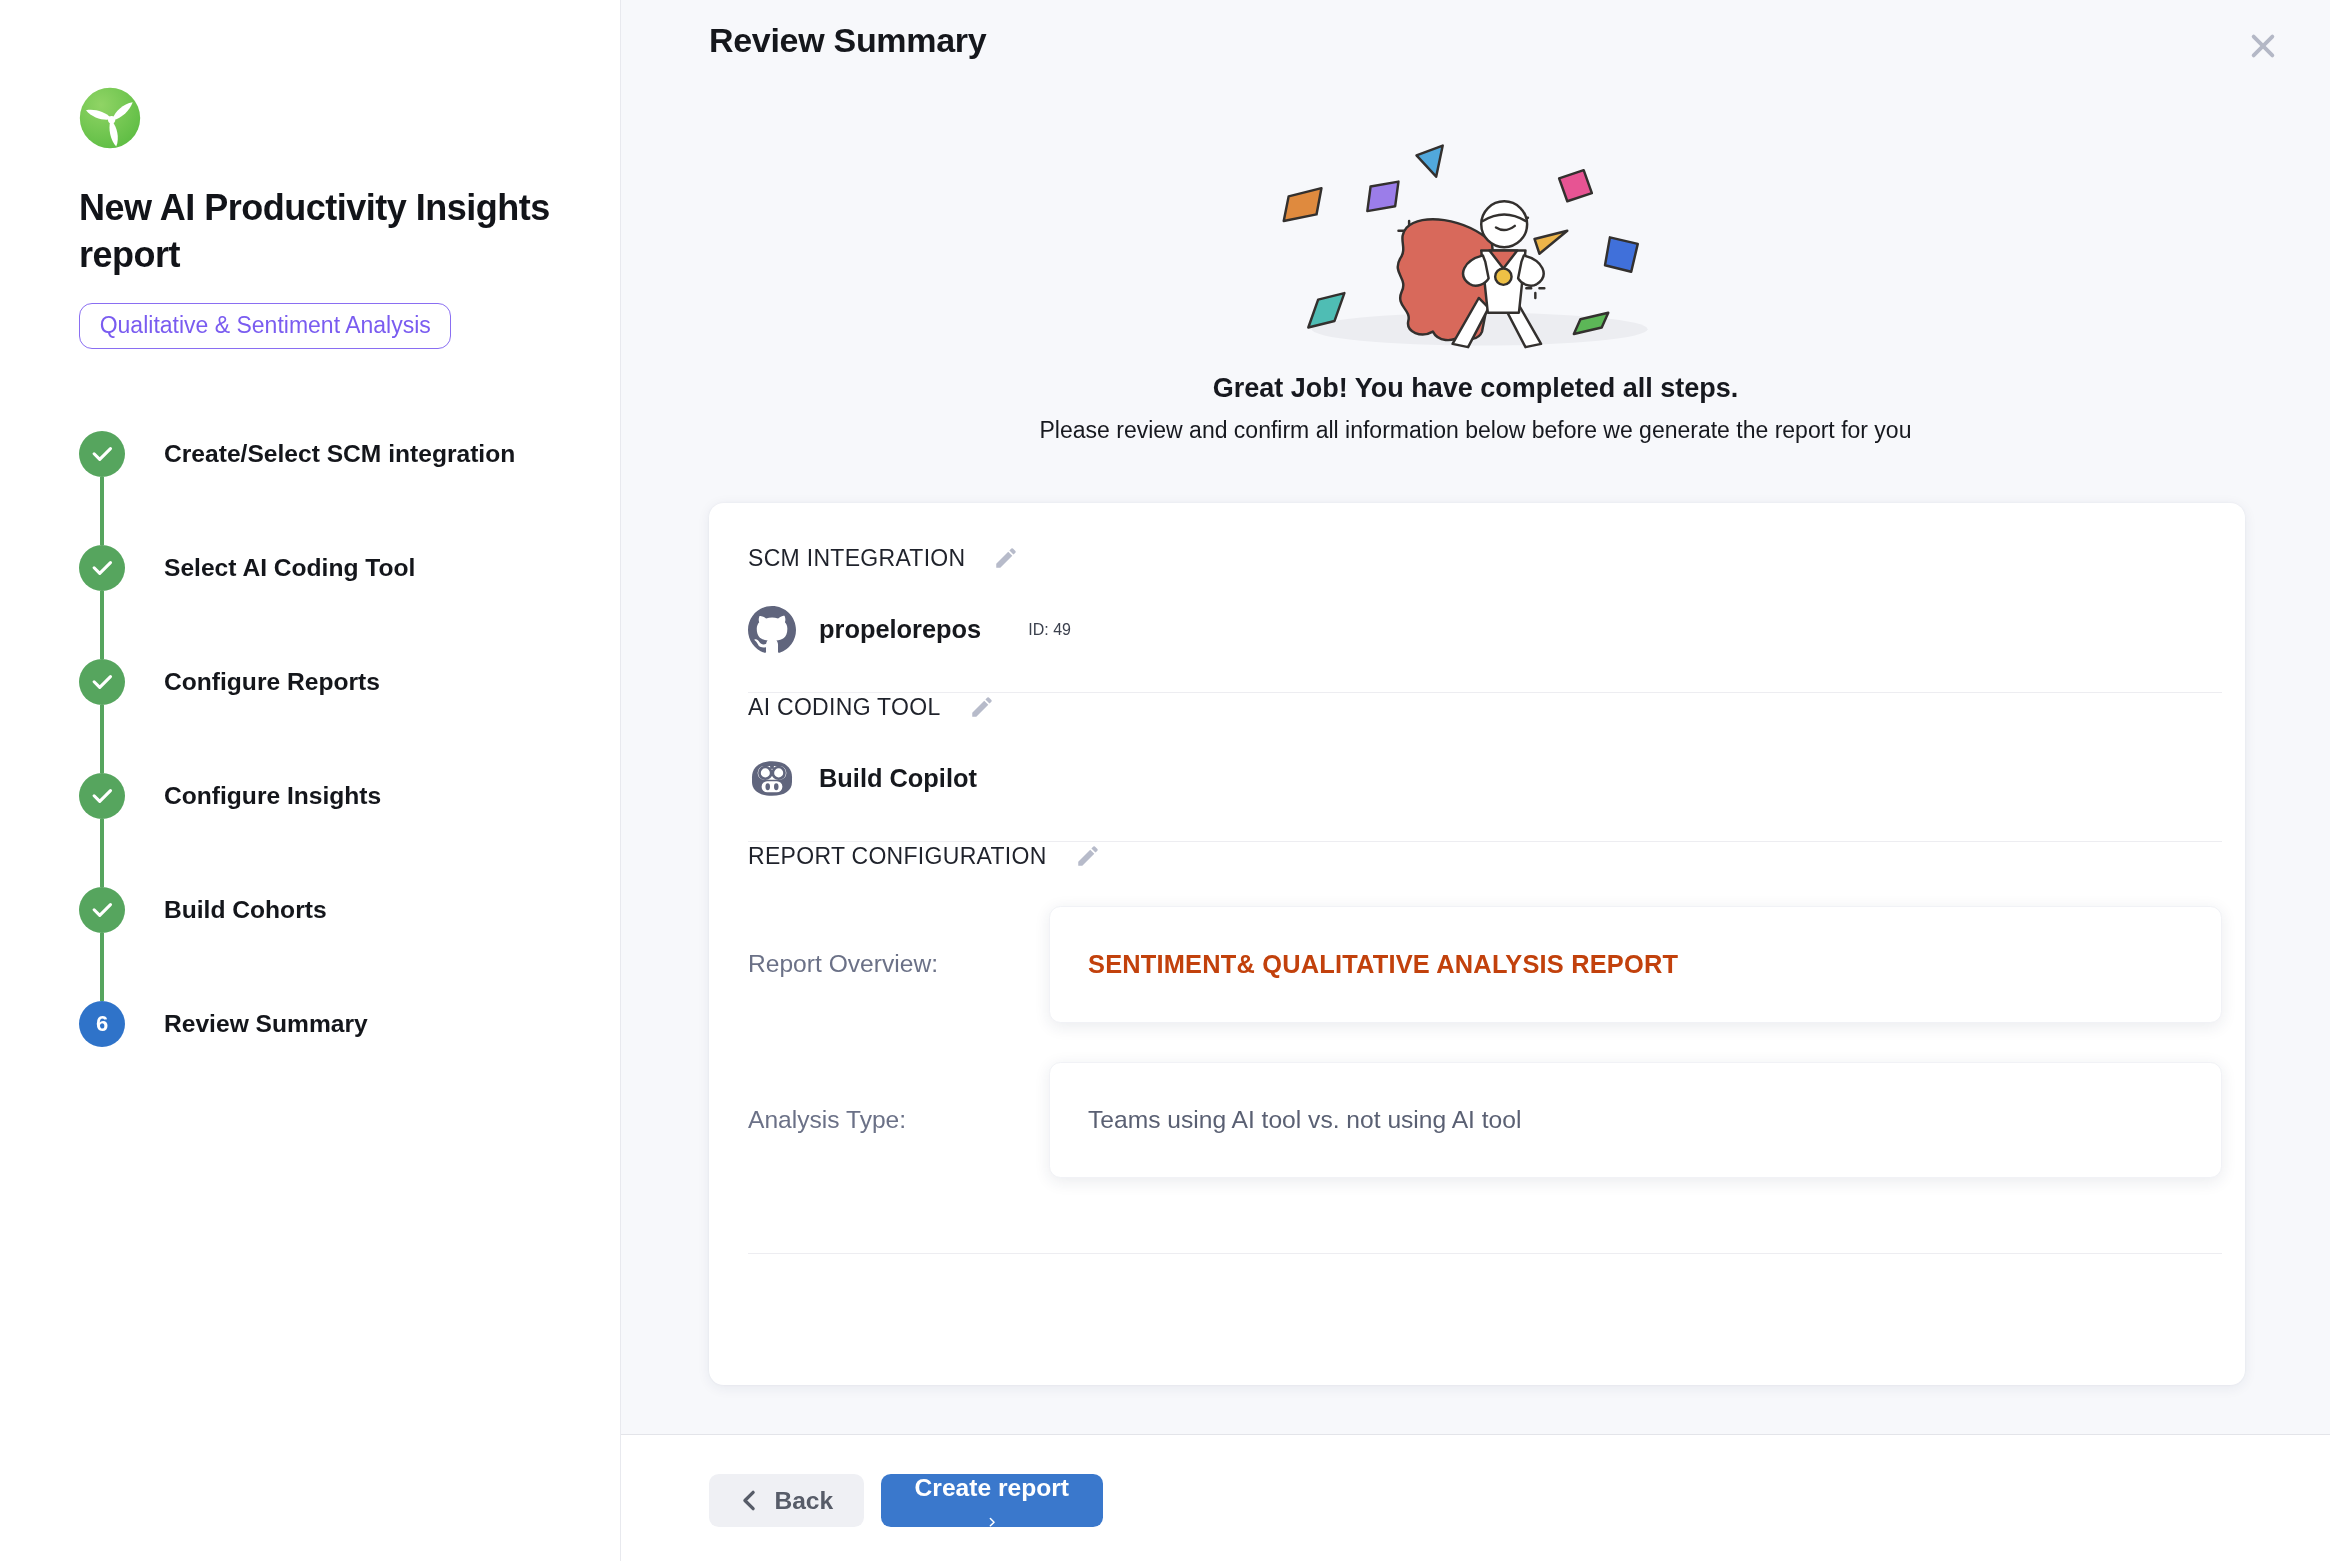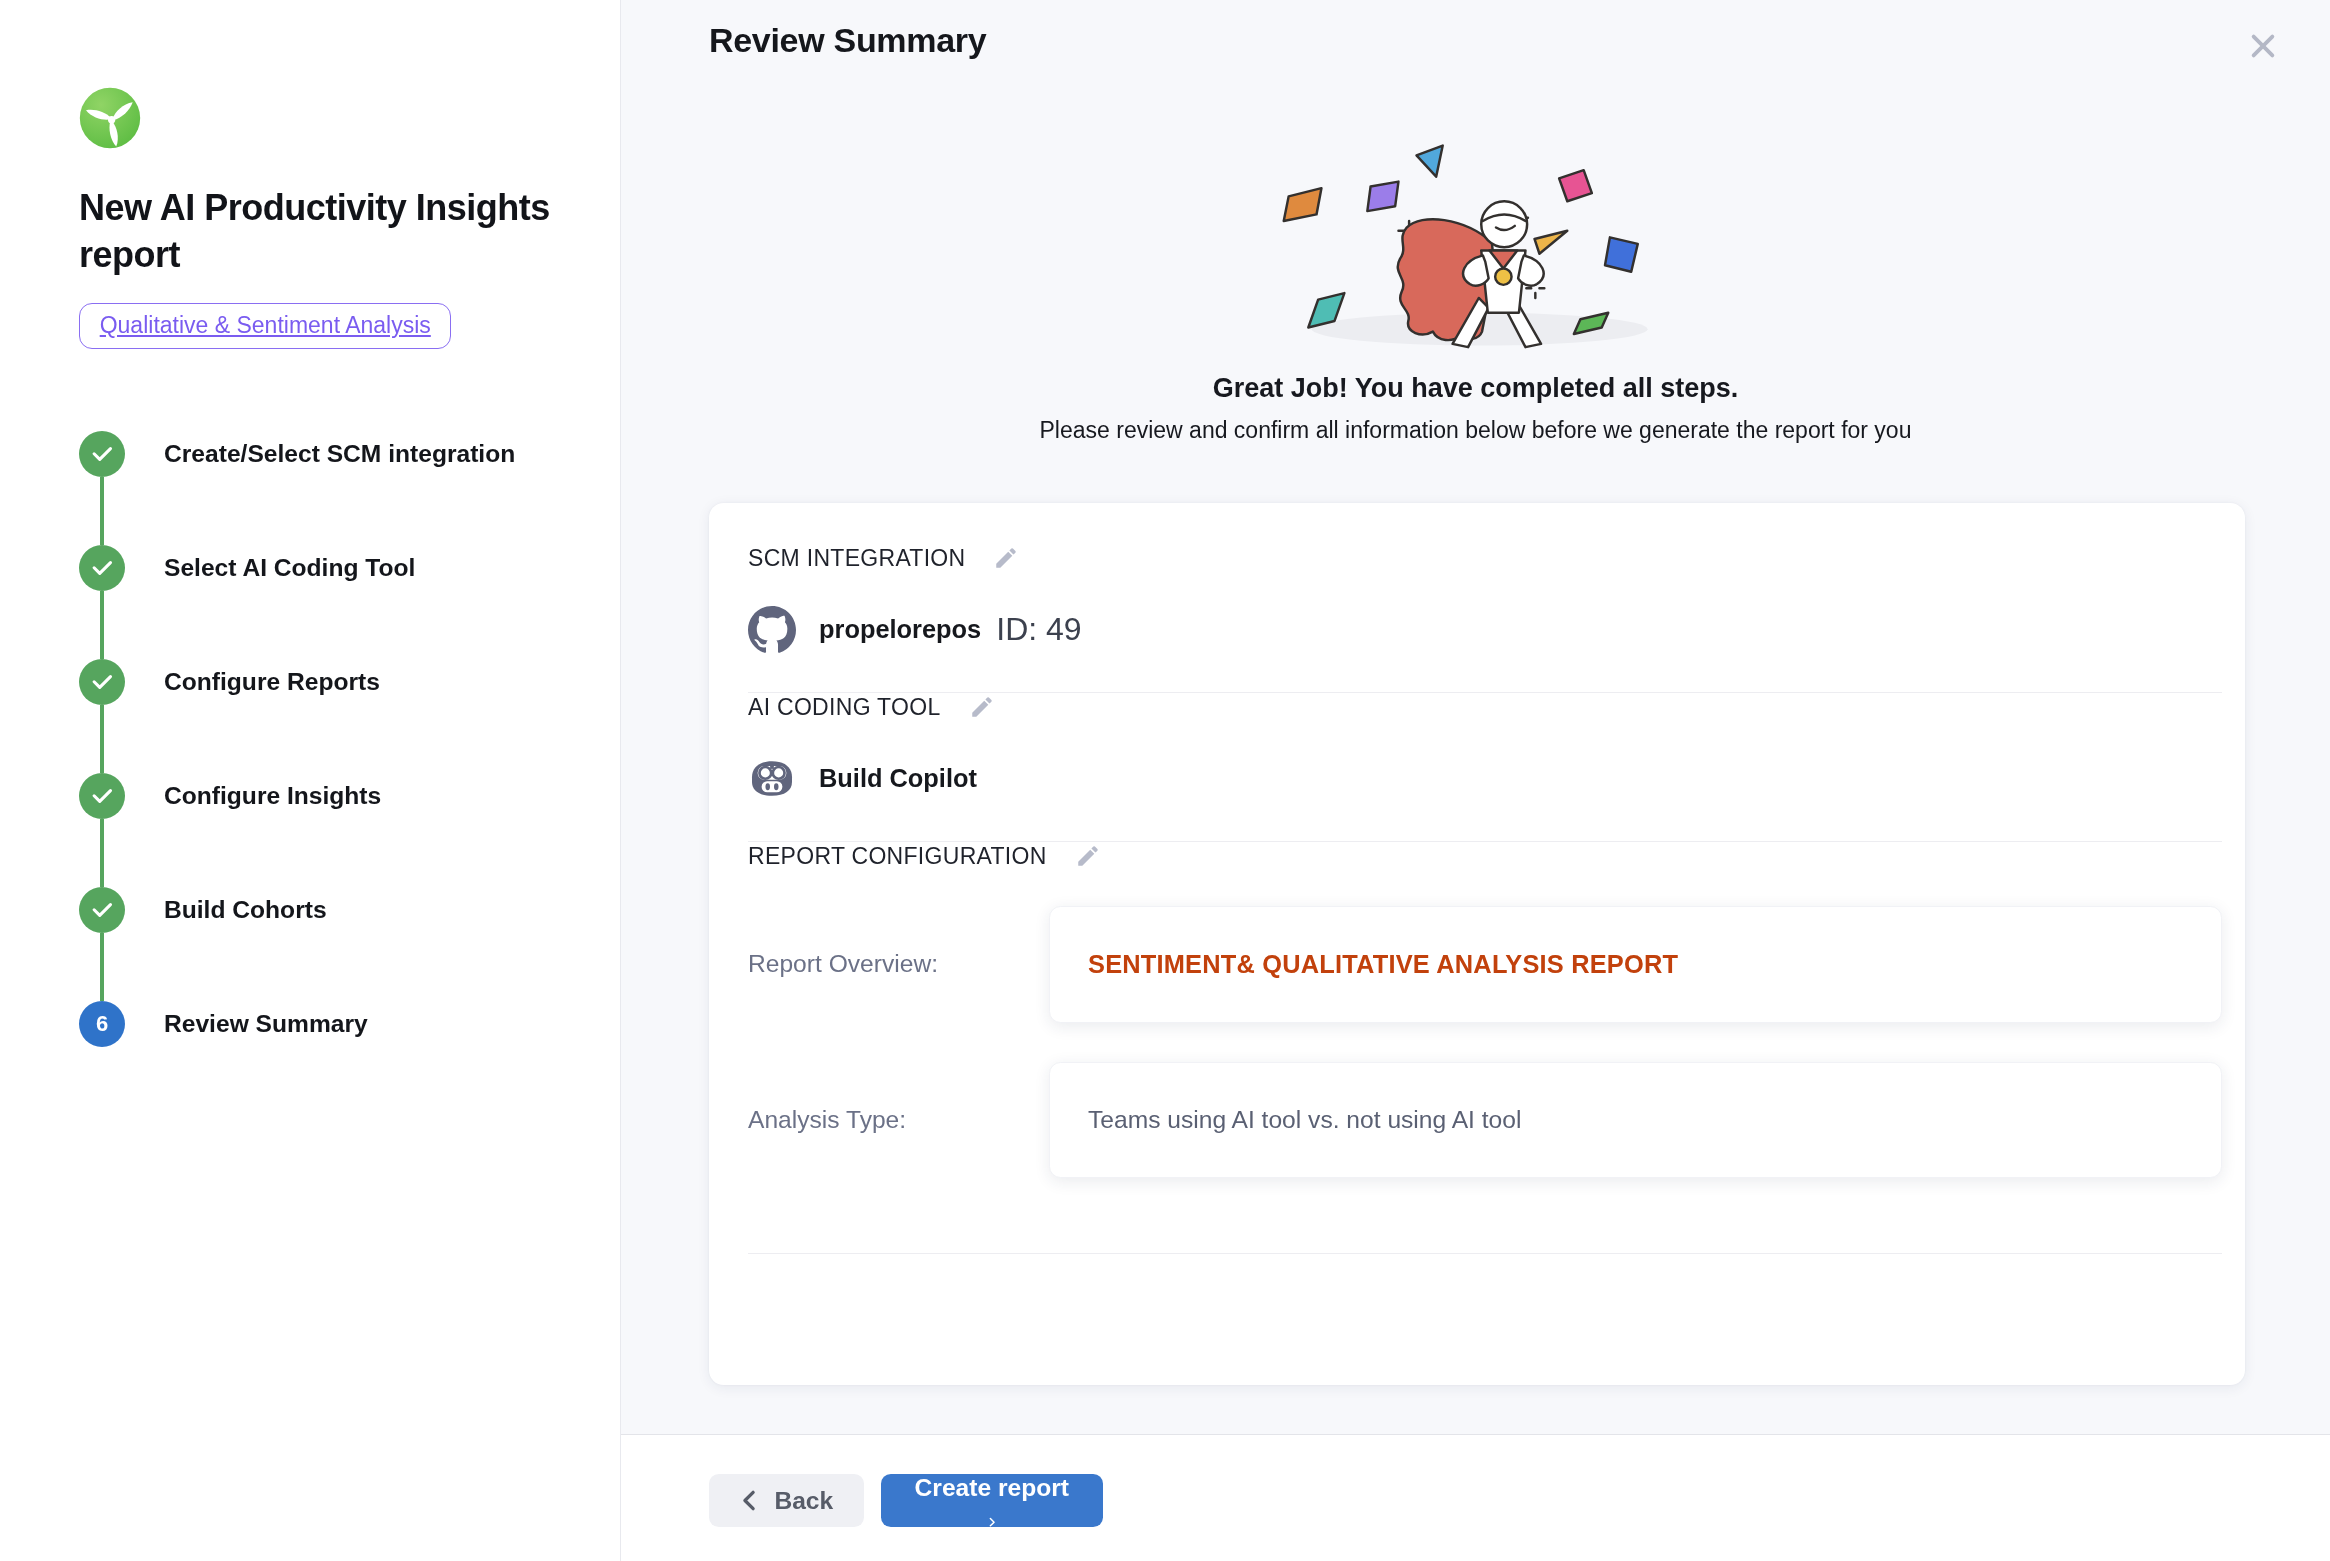--- a/index.html
+++ b/index.html
@@ -22,21 +22,20 @@
     margin-top:36px; width:483px;
     font-size:36px; font-weight:700; line-height:1.3;
     letter-spacing:-0.5px; color:#121419;
   }
   .badge {
     display:inline-block; margin-top:24.6px;
     border:1.6px solid #8a6ef2; border-radius:13px;
     padding:7.4px 19.7px 9px;
     color:#7a5cf0; font-size:23px; line-height:1.2;
     background:transparent;
-    text-decoration:underline;
   }
   .steps { list-style:none; margin-top:82px; }
   .step { position:relative; display:flex; align-items:center; padding-bottom:68px; }
   .step:last-child { padding-bottom:0; }
   .step:not(:last-child)::after {
     content:""; position:absolute; left:20.5px; top:46px; width:4.9px; height:68px;
     background:#56a55e;
   }
   .step-circle {
     width:46px; height:46px; border-radius:50%; flex:none;
@@ -62,21 +61,21 @@
     margin:59px 0 0 88px; width:1536px;
     background:#ffffff; border-radius:14.7px;
     box-shadow:0 2.5px 13px rgba(25,39,80,0.07), 0 0 2.5px rgba(25,39,80,0.05);
     padding:41px 23px 0 39px;
   }
   .section-label-row { display:flex; align-items:center; }
   .section-label { font-size:23px; font-weight:500; letter-spacing:0.3px; color:#1f222b; line-height:28px; }
   .edit-btn { background:none; border:none; cursor:pointer; margin-left:28px; padding:0; line-height:0; }
   .integration-row { margin-top:34px; display:flex; align-items:center; height:48px; }
   .item-name { margin-left:23px; font-size:25.4px; font-weight:700; color:#16181d; }
-  .item-id { margin-left:15px; font-size:32px; font-weight:500; color:#3c414e; }
+  .item-id { margin-left:47px; font-size:16px; font-weight:500; color:#3c414e; }
   .card-div { border:none; border-top:1.6px solid #ededf1; margin:38px 0 0; }
   .section { margin-top:0; }
   .section + .section { margin-top:0; }
   .section-gap { margin-top:77px; }
   .field-row { display:flex; align-items:center; margin-top:36px; }
   .field-row.second { margin-top:39px; }
   .field-label { width:301px; flex:none; font-size:24.6px; color:#6b7187; }
   .field-box {
     flex:1; background:#fff; border:0.8px solid #f1f2f6; border-radius:11.5px;
     box-shadow:0 3.3px 16.4px rgba(30,40,80,0.09);

